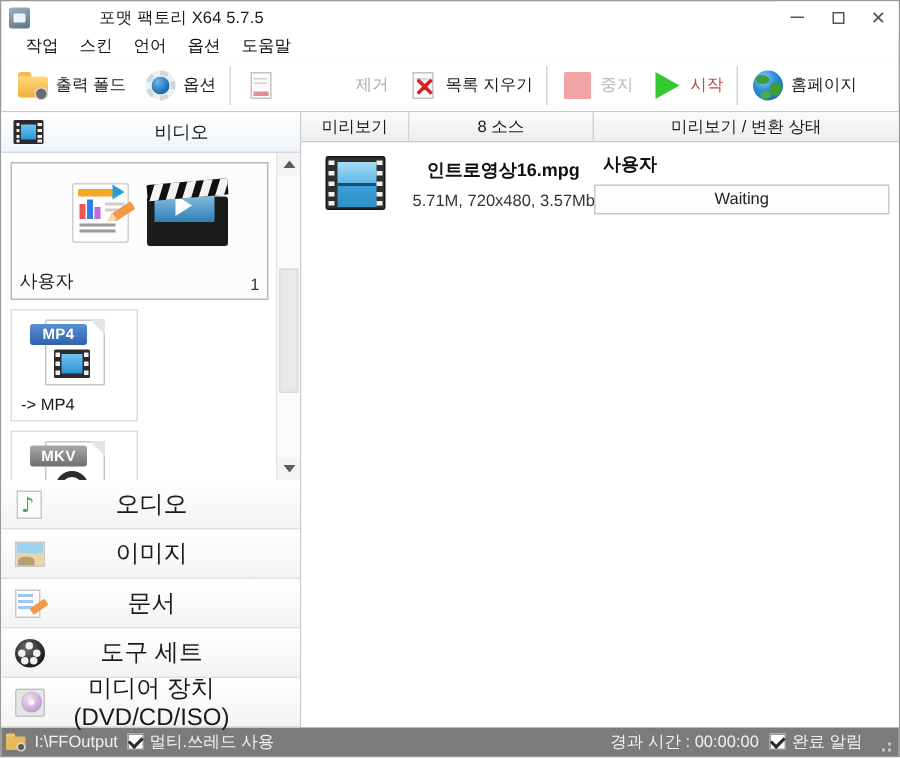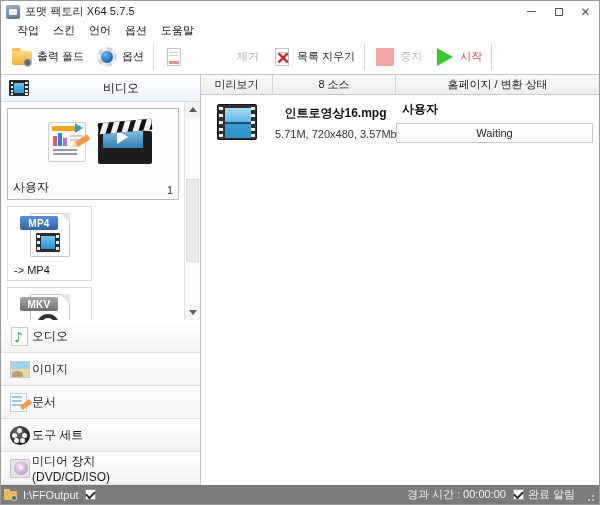--- a/index.html
+++ b/index.html
@@ -29,20 +29,21 @@
     background: linear-gradient(160deg,#9fb3c4,#5b7285);
     position: relative; flex: 0 0 auto;
   }
   .title-icon::after {
     content: ""; position: absolute; left: 3px; top: 4px;
     width: 8px; height: 6px; background: #eef3f7; border-radius: 1px;
   }
   .title-text {
     font-size: 11px; color: #1a1a1a; white-space: nowrap;
     letter-spacing: .1px;
+    margin-left: 41px;
   }
   .winbtns { position: absolute; right: 0; top: 0; display: flex; height: 21px; }
   .winbtn {
     width: 27px; height: 21px; display: flex;
     align-items: center; justify-content: center;
     font-size: 11px; color: #444; background: #fff;
   }
   .glyph-min { width: 9px; height: 1px; background: #555; }
   .glyph-max { width: 8px; height: 8px; border: 1px solid #555; }
   .glyph-close { font-size: 12px; line-height: 1; color:#555; font-family:"Liberation Sans",sans-serif;}
@@ -303,21 +304,21 @@
 
   
   .cat-list { flex: 0 0 auto; background:#f7f7f7; }
   .cat-row {
     height: 33px; display:flex; align-items:center;
     background: linear-gradient(180deg,#ffffff,#f3f3f3);
     border-bottom: 1px solid #dfdfdf;
     position: relative;
   }
   .cat-row .cat-ico { margin-left: 7px; width: 24px; height: 22px; position:relative; flex:0 0 auto; }
-  .cat-row .cat-label { flex:1 1 auto; font-size:12px; color:#1a1a1a; padding-right:30px; }
+  .cat-row .cat-label { flex:1 1 auto; text-align:center; font-size:16px; color:#1a1a1a; padding-right:30px; }
 
   
   .ic-audio .sheet {position:absolute;left:3px;top:2px;width:17px;height:19px;background:#fcfcfc;border:1px solid #c9c9c9;}
   .ic-audio .note {position:absolute;left:6px;top:5px;color:#3aa655;font-size:14px;line-height:14px;font-family:"DejaVu Sans",sans-serif;}
   
   .ic-image .ph {position:absolute;left:2px;top:3px;width:20px;height:17px;
     background:linear-gradient(180deg,#9ed3ef 0 45%, #e8d6a7 45% 100%); border:1px solid #c9c9c9;}
   .ic-image .hill {position:absolute;left:4px;bottom:3px;width:11px;height:6px;background:#b9a071;border-radius:50% 50% 0 0;}
   
   .ic-doc .sheet {position:absolute;left:2px;top:2px;width:17px;height:19px;background:#fcfcfc;border:1px solid #c9c9c9;}
@@ -483,20 +484,30 @@
 
     <div class="tb-btn start">
       <span class="ico ico-play">
           <i class="tri"></i>
         </span>
       <span class="tb-label">시작</span>
     </div>
 
     <div class="tb-sep"></div>
 
+    <div class="tb-btn">
+      <span class="ico ico-globe">
+        <i class="gl">
+            <i class="c1"></i>
+            <i class="c2"></i>
+            <i class="c3"></i>
+          </i>
+      </span>
+      <span class="tb-label">홈페이지</span>
+    </div>
   </div>
 
   <div class="body">
 
     <div class="sidebar">
 
       <div class="cat-header selected">
         <span class="cat-ico">
           <i class="film">
             <i class="fr"></i>
@@ -637,21 +648,21 @@
           <span class="cat-label">미디어 장치(DVD/CD/ISO)</span>
         </div>
 
       </div>
     </div>
 
     <div class="right">
       <div class="tabs-head">
         <div class="thead-cell c1">미리보기</div>
         <div class="thead-cell c2">8 소스</div>
-        <div class="thead-cell c3">홈페이지 / 변환 상태</div>
+        <div class="thead-cell c3">미리보기 / 변환 상태</div>
       </div>
 
       <div class="list-area">
         <div class="row">
           <div class="row-thumb">
             <div class="thumb-film">
               <i class="pic"></i>
               <i class="pf" style="left:1px;top:2px"></i>
                 <i class="pf" style="left:1px;top:9px"></i>
               <i class="pf" style="left:1px;top:16px"></i>
@@ -681,20 +692,21 @@
   <div class="statusbar">
     <div class="sb-left">
       <span class="sb-folder">
           <i class="t"></i>
           <i class="b"></i>
           <i class="g"></i>
         </span>
       <span>I:\FFOutput</span>
       <span class="sb-item">
         <span class="cb checked"></span>
+        <span>멀티.쓰레드 사용</span>
       </span>
     </div>
     <div class="sb-right">
       <span>경과 시간 : 00:00:00</span>
       <span class="sb-item">
         <span class="cb checked"></span>
         <span>완료 알림</span>
       </span>
       <span class="grip">
         <i style="right:0;bottom:0"></i>

